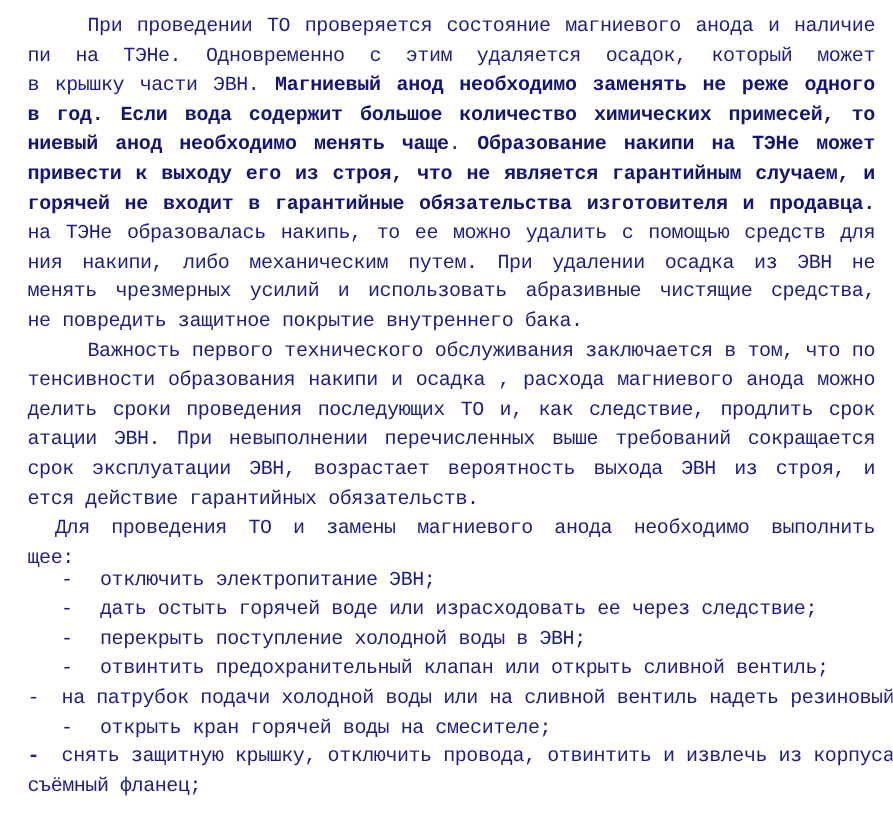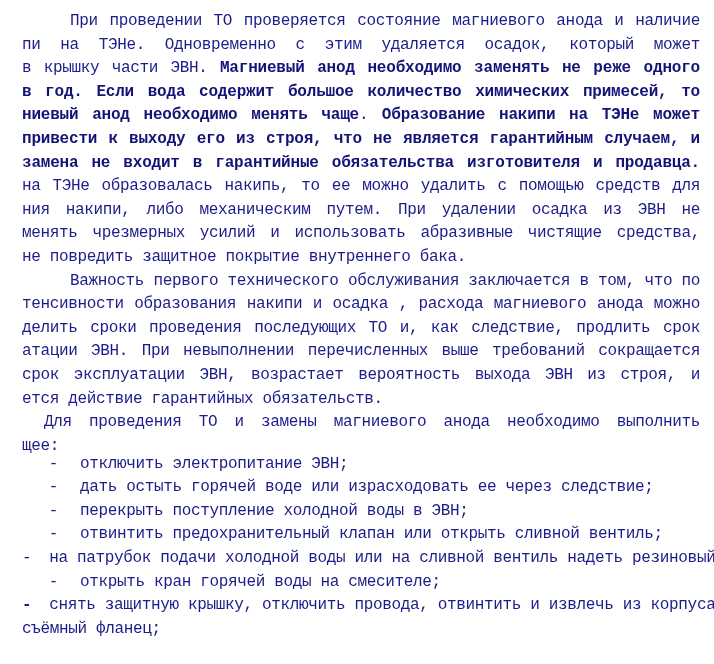--- a/index.html
+++ b/index.html
@@ -23,21 +23,21 @@
 
 <div class="page">
 
   <div>
     <div class="line just ind1">При проведении ТО проверяется состояние магниевого анода и наличие наки-</div>
     <div class="line just">пи на ТЭНе. Одновременно с этим удаляется осадок, который может накапливаться</div>
     <div class="line just"><span>в крышку части ЭВН. </span><span class="b">Магниевый анод необходимо заменять не реже одного раза</span></div>
     <div class="line just b">в год. Если вода содержит большое количество химических примесей, то маг-</div>
     <div class="line just"><span class="b">ниевый анод необходимо менять чаще</span><span>. </span><span class="b">Образование накипи на ТЭНе может</span></div>
     <div class="line just b">привести к выходу его из строя, что не является гарантийным случаем, и его</div>
-    <div class="line just"><span class="b">замена не входит в гарантийные обязательства изготовителя и продавца.</span><span> Если</span></div>
+    <div class="line just"><span class="b">горячей не входит в гарантийные обязательства изготовителя и продавца.</span><span> Если</span></div>
     <div class="line just">на ТЭНе образовалась накипь, то ее можно удалить с помощью средств для удале-</div>
     <div class="line just">ния накипи, либо механическим путем. При удалении осадка из ЭВН не следует при-</div>
     <div class="line just">менять чрезмерных усилий и использовать абразивные чистящие  средства, чтобы</div>
     <div class="line">не повредить защитное покрытие внутреннего бака.</div>
   </div>
 
   <div>
     <div class="line just ind1">Важность первого технического обслуживания заключается в том, что по ин-</div>
     <div class="line just">тенсивности образования накипи и осадка , расхода магниевого анода можно опре-</div>
     <div class="line just">делить сроки проведения последующих ТО и, как следствие, продлить срок эксплу-</div>

